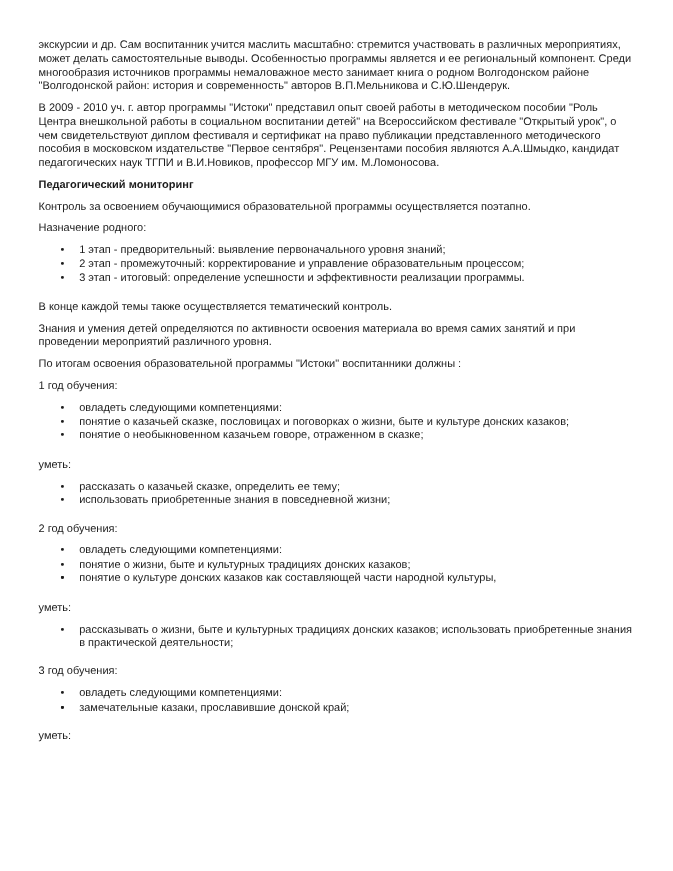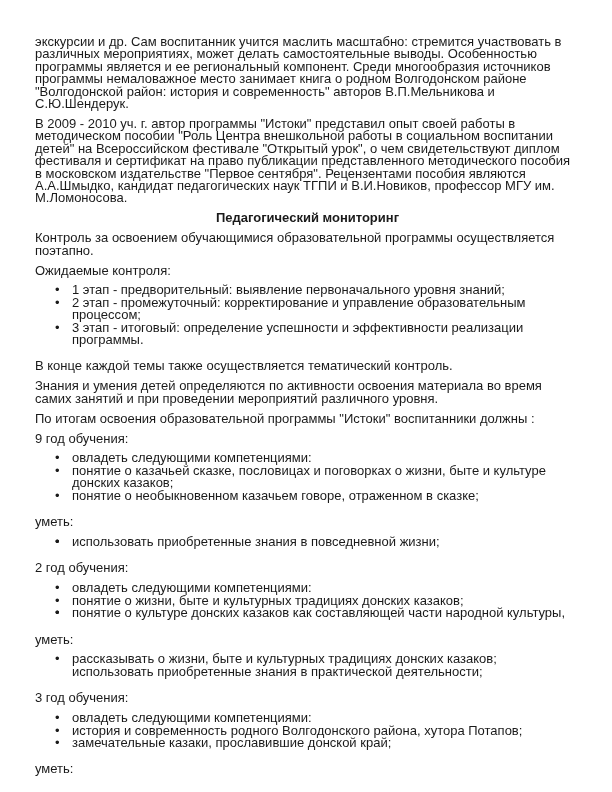--- a/index.html
+++ b/index.html
@@ -1,72 +1,72 @@
 <!DOCTYPE html>
 <html><head>
 <meta charset="utf-8">
 <style>
   html, body { margin: 0; padding: 0; background: #ffffff; }
   body { width: 612px; height: 792px; overflow: hidden; position: relative; }
   .page {
     position: absolute; left: 35px; top: 36px; width: 545px;
-    font-family: "Liberation Sans", sans-serif; font-size: 13px; line-height: 12.4px;
+    font-family: "Liberation Sans", sans-serif; font-size: 10px; line-height: 12.4px;
     color: #1a1a1a;
   }
   p { margin: 0 0 7.5px 0; }
-  .bold { font-weight: bold; text-align: center; }
+  .bold { font-weight: bold; }
   .italic { }
   ul { margin: 0 0 14px 0; padding: 0; list-style: none; }
   ul li { position: relative; padding-left: 37px; }
   ul li .bullet { position: absolute; left: 20px; top: 0; }
 </style>
 </head>
 <body>
 
 <div class="page">
   <p>экскурсии и др. Сам воспитанник учится маслить масштабно: стремится участвовать в различных мероприятиях, может делать самостоятельные выводы. Особенностью программы является и ее региональный компонент. Среди многообразия источников программы немаловажное место занимает книга о родном Волгодонском районе "Волгодонской район: история и современность" авторов В.П.Мельникова и С.Ю.Шендерук.</p>
   <p>В 2009 - 2010 уч. г. автор программы "Истоки" представил опыт своей работы в методическом пособии "Роль Центра внешкольной работы в социальном воспитании детей" на Всероссийском фестивале "Открытый урок", о чем свидетельствуют диплом фестиваля и сертификат на право публикации представленного методического пособия в московском издательстве "Первое сентября". Рецензентами пособия являются А.А.Шмыдко, кандидат педагогических наук ТГПИ и В.И.Новиков, профессор МГУ им. М.Ломоносова.</p>
 
   <p class="bold">Педагогический мониторинг</p>
   <p>Контроль за освоением обучающимися образовательной программы осуществляется поэтапно.</p>
-  <p>Ожидаемые контроля:</p>
+  <p>Назначение родного:</p>
   <ul>
     <li><span class="bullet">•</span><span>1 этап - предворительный: выявление первоначального уровня знаний;</span></li>
     <li><span class="bullet">•</span><span>2 этап - промежуточный: корректирование и управление образовательным процессом;</span></li>
     <li><span class="bullet">•</span><span>3 этап - итоговый: определение успешности и эффективности реализации программы.</span></li>
   </ul>
   <p>В конце каждой темы также осуществляется тематический контроль.</p>
   <p>Знания и умения детей определяются по активности освоения материала во время самих занятий и при проведении мероприятий различного уровня.</p>
 
   <p>По итогам освоения образовательной программы "Истоки" воспитанники должны :</p>
 
-  <p>9 год обучения:</p>
+  <p>1 год обучения:</p>
   <ul>
     <li><span class="bullet">•</span><span>овладеть следующими компетенциями:</span></li>
     <li><span class="bullet">•</span><span>понятие о казачьей сказке, пословицах и поговорках о жизни, быте и культуре донских казаков;</span></li>
     <li><span class="bullet">•</span><span>понятие о необыкновенном казачьем говоре, отраженном в сказке;</span></li>
   </ul>
   <p class="italic">уметь:</p>
   <ul>
-    <li><span class="bullet">•</span></li>
+    <li><span class="bullet">•</span><span>рассказать о казачьей сказке, определить ее тему;</span></li>
     <li><span class="bullet">•</span><span>использовать приобретенные знания в повседневной жизни;</span></li>
   </ul>
 
   <p>2 год обучения:</p>
   <ul>
     <li><span class="bullet">•</span><span>овладеть следующими компетенциями:</span></li>
     <li><span class="bullet">•</span><span>понятие о жизни, быте и культурных традициях донских казаков;</span></li>
     <li><span class="bullet">•</span></li>
     <li><span class="bullet">•</span><span>понятие о культуре донских казаков как составляющей части народной культуры,</span></li>
   </ul>
   <p class="italic">уметь:</p>
   <ul>
     <li><span class="bullet">•</span><span>рассказывать о жизни, быте и культурных традициях донских казаков; использовать приобретенные знания в практической деятельности;</span></li>
   </ul>
 
   <p>3 год обучения:</p>
   <ul>
     <li><span class="bullet">•</span><span>овладеть следующими компетенциями:</span></li>
-    <li><span class="bullet">•</span><span>история и современность родного Волгодонского района, хутора Потапов;</span></li>
+    <li><span class="bullet">•</span></li>
     <li><span class="bullet">•</span><span>замечательные казаки, прославившие донской край;</span></li>
   </ul>
   <p class="italic">уметь:</p>
 </div>
 
 </body></html>

